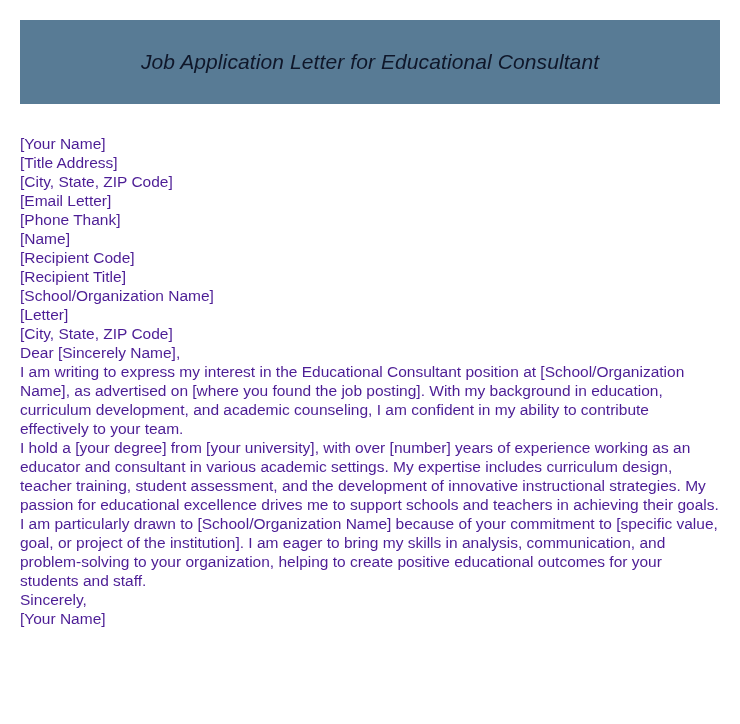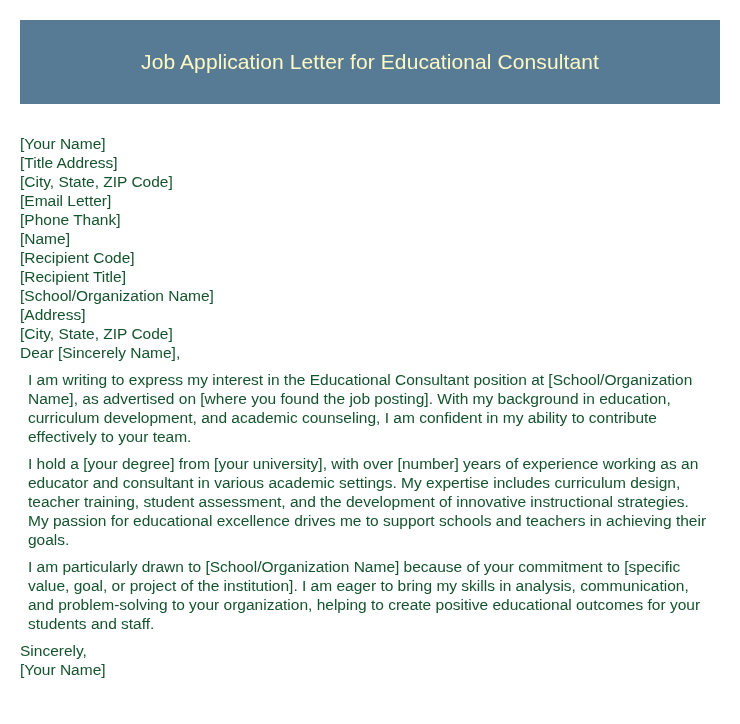--- a/index.html
+++ b/index.html
@@ -18,41 +18,42 @@
       left: 20px;
       top: 20px;
       width: 700px;
       height: 84px;
       background: #587b95;
       display: flex;
       align-items: center;
       justify-content: center;
     }
     .header-title {
-      color: #fef9c3;
+      color: #0f172a;
       font-size: 21px;
       font-weight: normal;
       letter-spacing: 0.1px;
       margin: 16px;
+      font-style: italic;
     }
     .letter {
       position: absolute;
       left: 20px;
       top: 134px;
       width: 700px;
-      color: #14532d;
+      color: #4c1d95;
       font-size: 15.5px;
       line-height: 19px;
     }
     .letter .line {
       display: block;
       margin: 0;
     }
     .letter p {
-      margin: 8px;
+      margin: 0;
     }
   </style>
 </head>
 <body>
 
 <div class="header">
   <h1 class="header-title">Job Application Letter for Educational Consultant</h1>
 </div>
 
 <div class="letter">
@@ -61,21 +62,21 @@
     <span class="line">[Title Address]</span>
     <span class="line">[City, State, ZIP Code]</span>
     <span class="line">[Email Letter]</span>
     <span class="line">[Phone Thank]</span>
   </div>
   <span class="line">[Name]</span>
   <div>
     <span class="line">[Recipient Code]</span>
     <span class="line">[Recipient Title]</span>
     <span class="line">[School/Organization Name]</span>
-    <span class="line">[Address]</span>
+    <span class="line">[Letter]</span>
     <span class="line">[City, State, ZIP Code]</span>
   </div>
   <span class="line">Dear [Sincerely Name],</span>
   <p>I am writing to express my interest in the Educational Consultant position at [School/Organization Name], as advertised on [where you found the job posting]. With my background in education, curriculum development, and academic counseling, I am confident in my ability to contribute effectively to your team.</p>
   <p>I hold a [your degree] from [your university], with over [number] years of experience working as an educator and consultant in various academic settings. My expertise includes curriculum design, teacher training, student assessment, and the development of innovative instructional strategies. My passion for educational excellence drives me to support schools and teachers in achieving their goals.</p>
   <p>I am particularly drawn to [School/Organization Name] because of your commitment to [specific value, goal, or project of the institution]. I am eager to bring my skills in analysis, communication, and problem-solving to your organization, helping to create positive educational outcomes for your students and staff.</p>
   <span class="line">Sincerely,</span>
   <span class="line">[Your Name]</span>
 </div>
 

